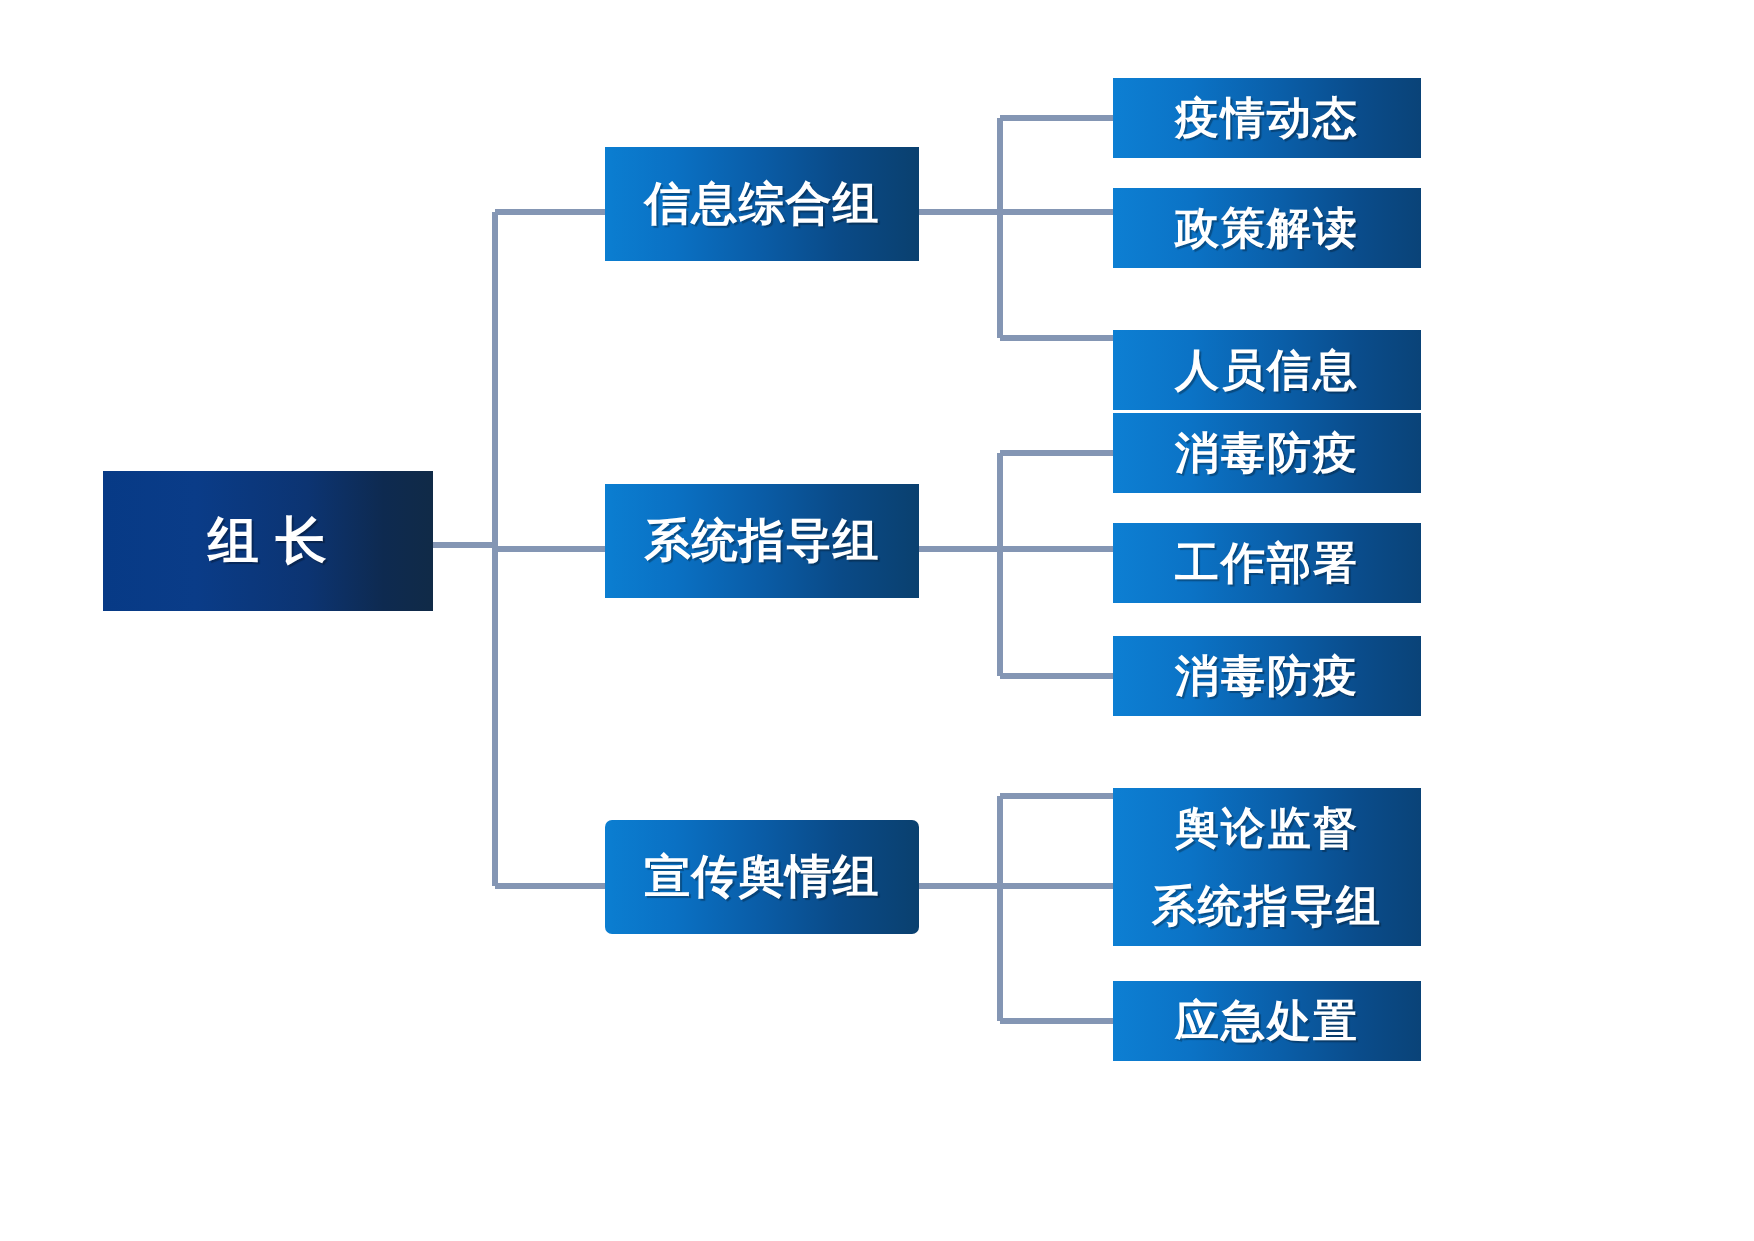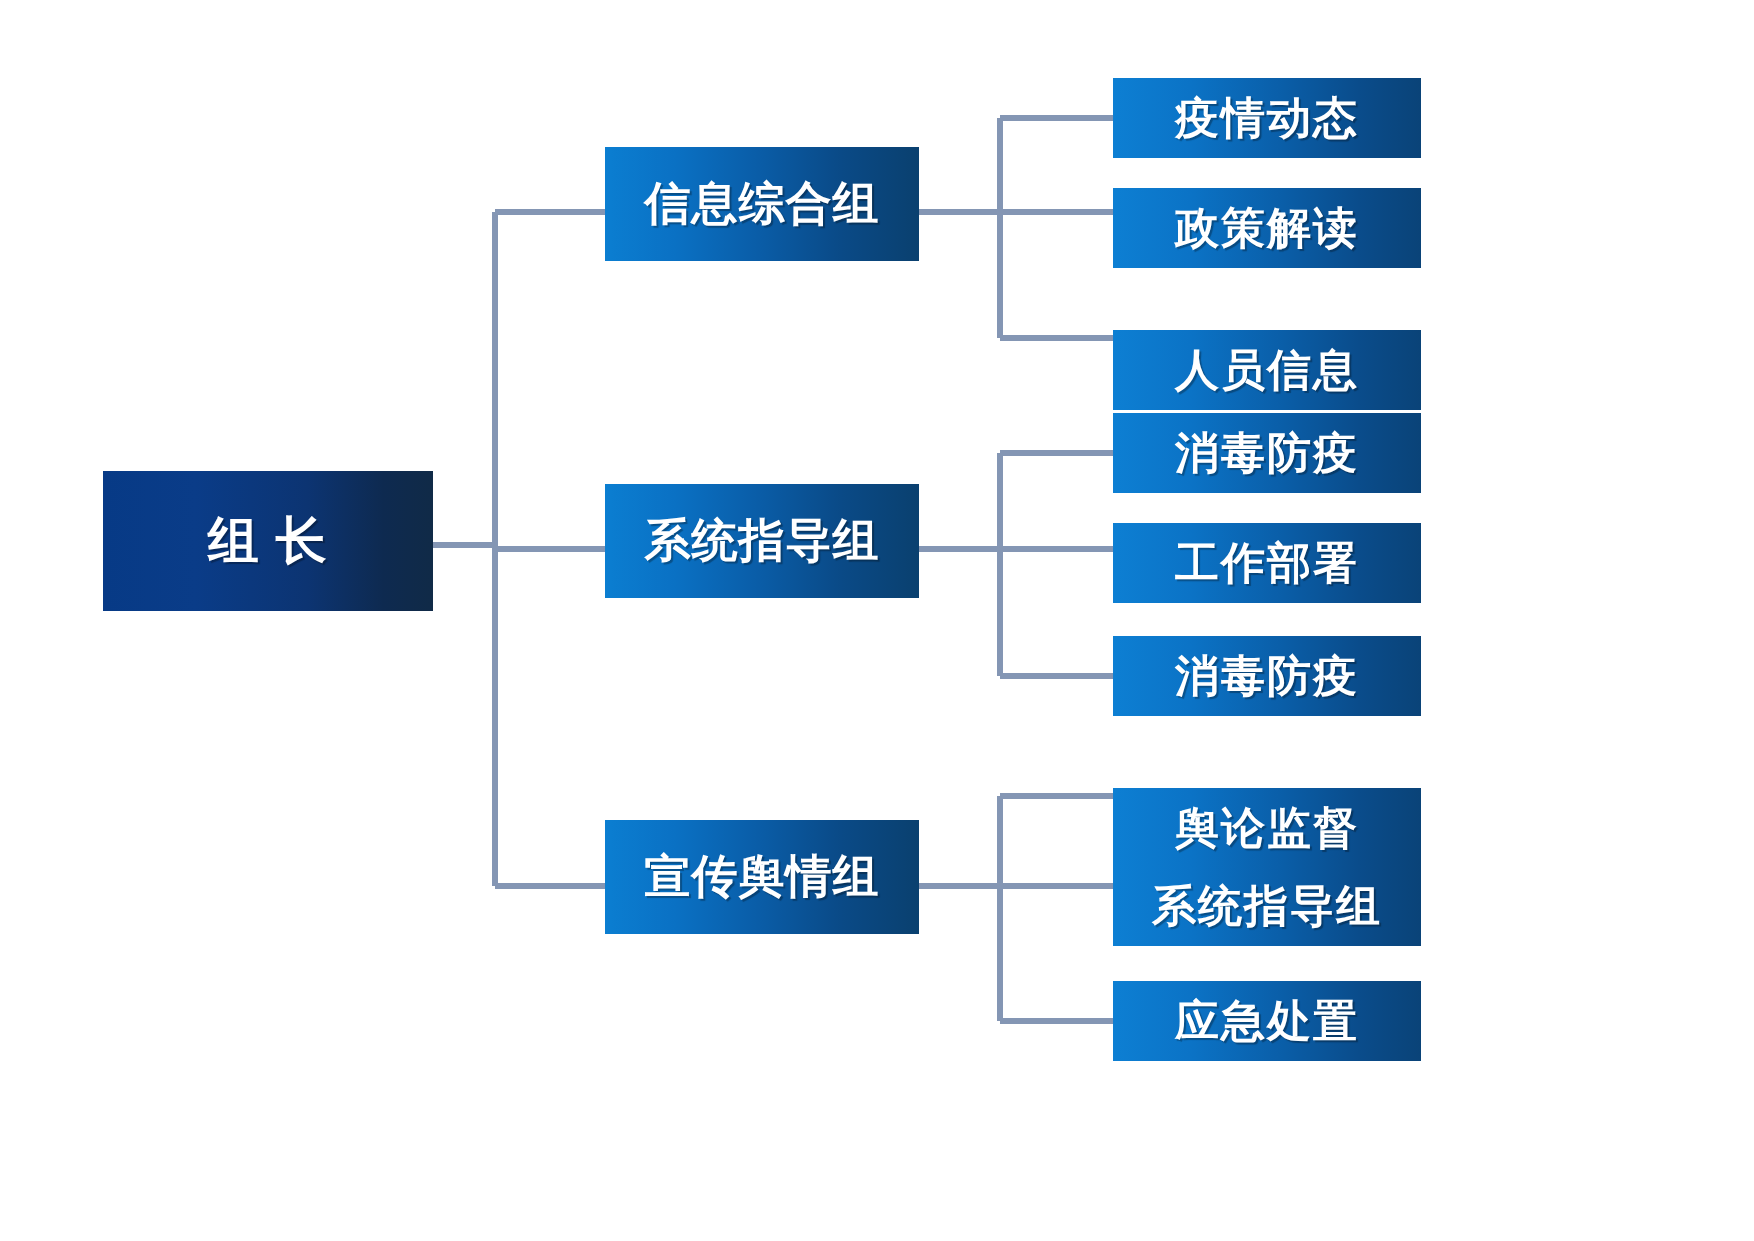--- a/index.html
+++ b/index.html
@@ -49,21 +49,21 @@
   .node-mid {
     left: 605px;
     width: 314px;
     height: 114px;
     background: linear-gradient(to right, #0b7ed1 0%, #0a71c4 22%, #0a5ca6 50%, #0a4a87 75%, #0a406f 100%);
     font-size: 46px;
     letter-spacing: 1px;
   }
   .node-mid.m0 { top: 147px; }
   .node-mid.m1 { top: 484px; }
-  .node-mid.m2 { top: 820px; }
+  .node-mid.m2 { top: 820px; border-radius: 7px; }
 
   .node-leaf {
     left: 1113px;
     width: 308px;
     height: 80px;
     background: linear-gradient(to right, #0d7fd3 0%, #0b73c6 25%, #0a5ea8 55%, #0a4c8b 80%, #0a4378 100%);
     font-size: 44px;
     letter-spacing: 2px;
   }
   .leaf-a0 { top: 78px; }

